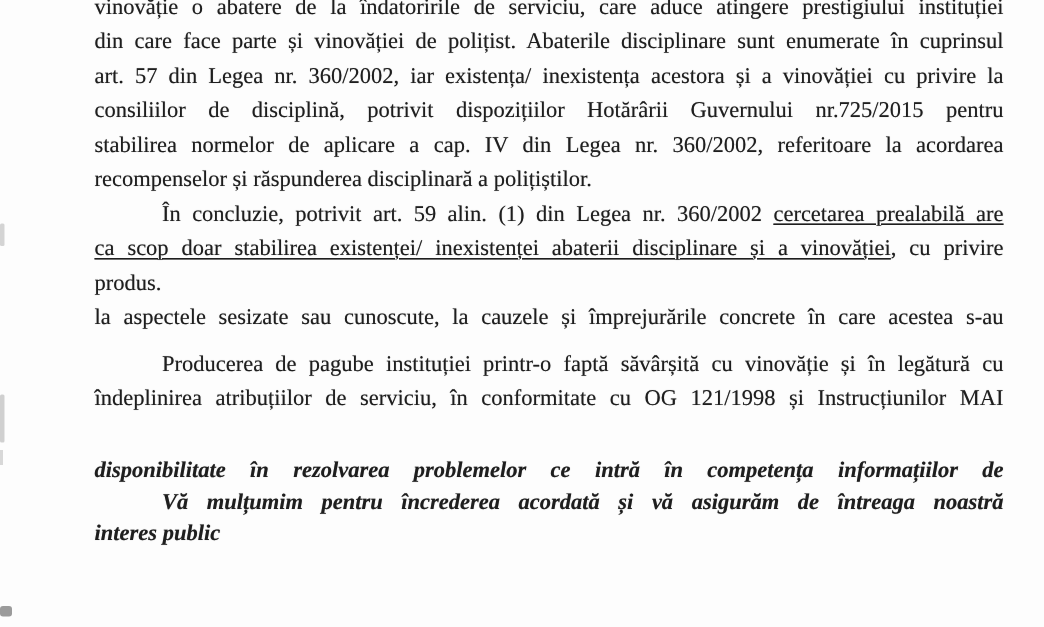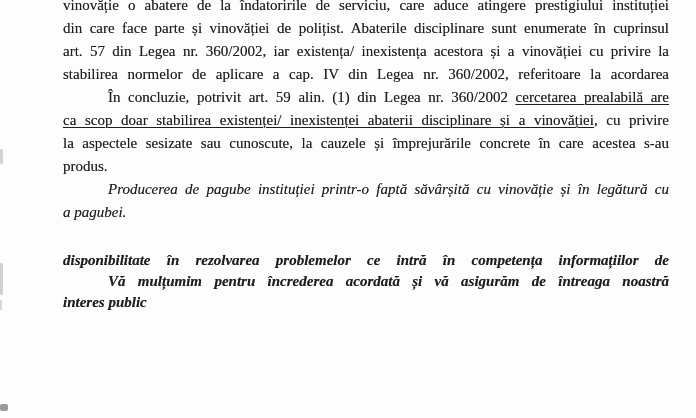--- a/index.html
+++ b/index.html
@@ -21,21 +21,21 @@
     position: absolute;
     left: 63px;
     top: -6px;
     width: 606px;
     font-size: 15px;
     line-height: 23px;
     text-shadow: 0 0 0.5px rgba(30,30,30,0.55);
   }
   .paragraph { margin: 0; }
   
-  div[data-name="paragraph-damages"] { margin-top: 0; font-style: italic; }
+  div[data-name="paragraph-damages"] { margin-top: 8px; }
   div[data-name="paragraph-closing"] { margin-top: 26px; line-height: 21px; }
   .paragraph.bold-italic {
     font-weight: bold;
     font-style: italic;
   }
   .line {
     text-align: justify;
   }
   .line.jfull {
     text-align: justify;
@@ -67,31 +67,33 @@
 </style>
 </head>
 <body>
 
 <div class="page" data-name="document-page-scan" style="background: rgb(253, 253, 253);">
   <div class="text-block" id="doc-root" data-name="document-text-block" style="color: rgb(30, 30, 30);">
       <div class="paragraph normal" data-name="paragraph-disciplinary">
         <div class="line jfull" data-name="document-line"><span class="seg" data-name="text-segment">vinovăție o abatere de la îndatoririle de serviciu, care aduce atingere prestigiului instituției</span></div>
         <div class="line jfull" data-name="document-line"><span class="seg" data-name="text-segment">din care face parte și vinovăției de polițist. Abaterile disciplinare sunt enumerate în cuprinsul</span></div>
         <div class="line jfull" data-name="document-line"><span class="seg" data-name="text-segment">art. 57 din Legea nr. 360/2002, iar existența/ inexistența acestora și a vinovăției cu privire la</span></div>
+        <div class="line jfull" data-name="document-line"><span class="seg" data-name="text-segment">consiliilor de disciplină, potrivit dispozițiilor Hotărârii Guvernului nr.725/2015 pentru</span></div>
         <div class="line jfull" data-name="document-line"><span class="seg" data-name="text-segment">stabilirea normelor de aplicare a cap. IV din Legea nr. 360/2002, referitoare la acordarea</span></div>
+        <div class="line lastline" data-name="document-line"><span class="seg" data-name="text-segment">recompenselor și răspunderea disciplinară a polițiștilor.</span></div>
       </div>
       <div class="paragraph normal" data-name="paragraph-conclusion">
         <div class="line jfull indent" data-name="document-line"><span class="seg" data-name="text-segment">În concluzie, potrivit art. 59 alin. (1) din Legea nr. 360/2002 </span><span class="seg underline" data-name="underlined-text-segment">cercetarea prealabilă are</span></div>
         <div class="line jfull" data-name="document-line"><span class="seg underline" data-name="underlined-text-segment">ca scop doar stabilirea existenței/ inexistenței abaterii disciplinare și a vinovăției</span><span class="seg" data-name="text-segment">, cu privire</span></div>
+        <div class="line lastline" data-name="document-line"><span class="seg" data-name="text-segment">produs.</span></div>
         <div class="line jfull" data-name="document-line"><span class="seg" data-name="text-segment">la aspectele sesizate sau cunoscute, la cauzele și împrejurările concrete în care acestea s-au</span></div>
-        <div class="line lastline" data-name="document-line"><span class="seg" data-name="text-segment">produs.</span></div>
       </div>
       <div class="paragraph normal" data-name="paragraph-damages">
         <div class="line jfull indent" data-name="document-line"><span class="seg" data-name="text-segment">Producerea de pagube instituției printr-o faptă săvârșită cu vinovăție și în legătură cu</span></div>
-        <div class="line lastline" data-name="document-line"><span class="seg" data-name="text-segment">a pagubei.</span></div>
+        <div class="line jfull" data-name="document-line"><span class="seg" data-name="text-segment">îndeplinirea atribuțiilor de serviciu, în conformitate cu OG 121/1998 și Instrucțiunilor MAI</span></div>
       </div>
       <div class="paragraph bold-italic" data-name="paragraph-closing">
         <div class="line jfull" data-name="document-line"><span class="seg" data-name="text-segment">disponibilitate în rezolvarea problemelor ce intră în competența informațiilor de</span></div>
         <div class="line jfull indent" data-name="document-line"><span class="seg" data-name="text-segment">Vă mulțumim pentru încrederea acordată și vă asigurăm de întreaga noastră</span></div>
         <div class="line lastline" data-name="document-line"><span class="seg" data-name="text-segment">interes public</span></div>
       </div>
     </div>
   <div class="artifact a1" data-name="scan-artifact"></div>
   <div class="artifact a2" data-name="scan-artifact"></div>
   <div class="artifact a3" data-name="scan-artifact"></div>

